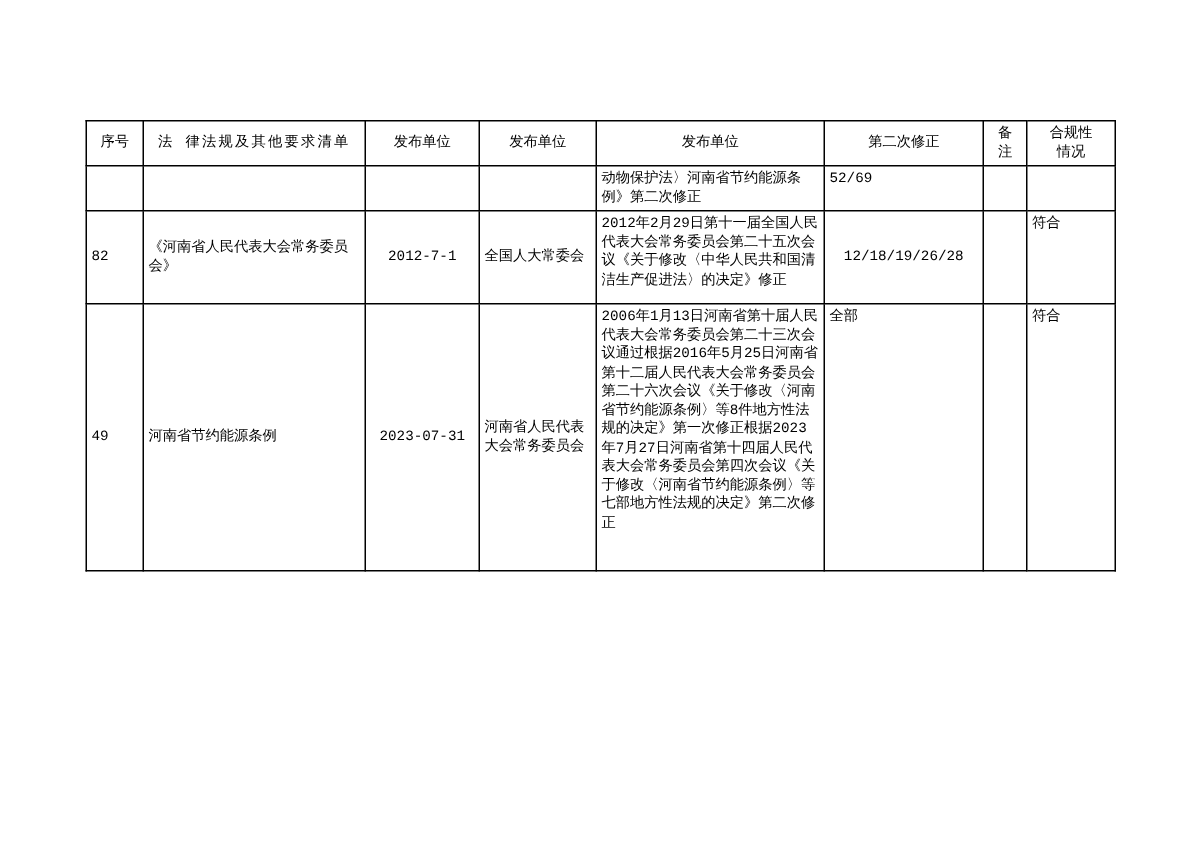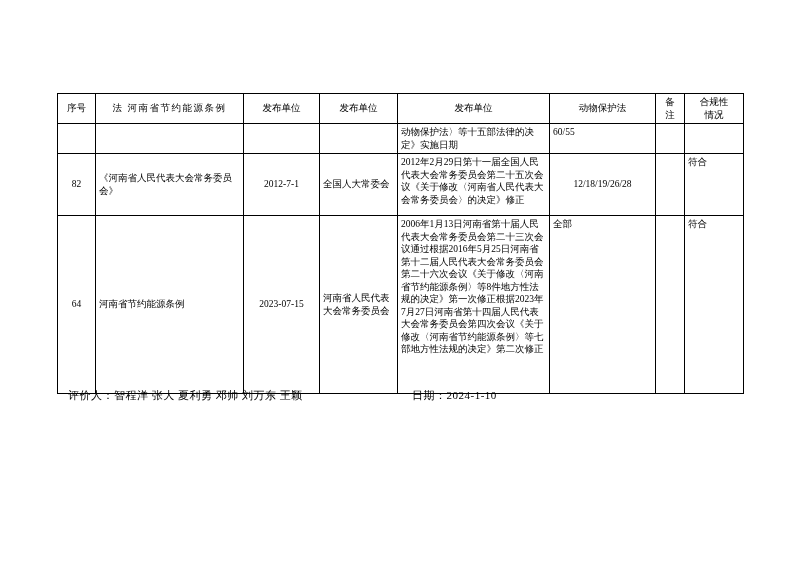--- a/index.html
+++ b/index.html
@@ -18,44 +18,45 @@
   .page {
     position: absolute;
     left: 0;
     top: 0;
     width: 800px;
     height: 565px;
   }
   table.reg-table {
     position: absolute;
     left: 57px;
-    top: 93px;
+    top: 80px;
     width: 686px;
     border-collapse: collapse;
     table-layout: fixed;
+    font-family: Liberation Mono, monospace;
   }
   table.reg-table td, table.reg-table th {
     border: 1px solid #000000;
     padding: 2px 3px;
     font-size: 9.5px;
     line-height: 1.32;
     vertical-align: top;
     font-weight: normal;
     word-wrap: break-word;
   }
   thead td {
     text-align: center;
     vertical-align: middle !important;
     font-size: 10px;
     padding: 4px 2px;
   }
   .hdr-seq { letter-spacing: 0px; }
   .hdr-wide { letter-spacing: 1.5px; }
   .two-line { line-height: 1.25; }
-  .c-seq { text-align: center; vertical-align: middle !important; }
+  .c-seq { text-align: left; vertical-align: middle !important; }
   .c-name { text-align: left; vertical-align: middle !important; line-height: 1.45; }
   .c-name-center { text-align: left; vertical-align: middle !important; }
   .c-date { text-align: center; vertical-align: middle !important; }
   .c-unit { text-align: left; vertical-align: middle !important; line-height: 1.45; }
   .c-doc { text-align: left; vertical-align: top; line-height: 1.42; }
   .c-clause { text-align: center; vertical-align: middle !important; }
   .c-clause-top { text-align: left; vertical-align: top; }
   .c-remark { text-align: center; }
   .c-comp { text-align: left; vertical-align: top; }
   .footer-line {
@@ -96,69 +97,63 @@
       <col style="width:76px">
       <col style="width:78px">
       <col style="width:152px">
       <col style="width:106px">
       <col style="width:29px">
       <col style="width:59px">
     </colgroup>
     <thead>
       <tr>
         <td class="hdr-seq">序号</td>
-        <td class="hdr-wide">法 河南省节约能源条例</td>
+        <td class="hdr-wide">法 律法规及其他要求清单</td>
         <td>发布单位</td>
         <td>发布单位</td>
         <td>发布单位</td>
-        <td>动物保护法</td>
+        <td>第二次修正</td>
         <td class="two-line">
           <div>备</div>
           <div>注</div>
         </td>
         <td class="two-line">
           <div>合规性</div>
           <div>情况</div>
         </td>
       </tr>
     </thead>
     <tbody>
       <tr style="height:26px">
         <td class="c-seq"></td>
         <td class="c-name"></td>
         <td class="c-date"></td>
         <td class="c-unit"></td>
-        <td class="c-doc">动物保护法〉等十五部法律的决定》实施日期</td>
-        <td class="c-clause-top">60/55</td>
+        <td class="c-doc">动物保护法〉河南省节约能源条例》第二次修正</td>
+        <td class="c-clause-top">52/69</td>
         <td class="c-remark"></td>
         <td class="c-comp"></td>
       </tr>
       <tr style="height:62px">
         <td class="c-seq">82</td>
         <td class="c-name">《河南省人民代表大会常务委员会》</td>
         <td class="c-date">2012-7-1</td>
         <td class="c-unit">全国人大常委会</td>
-        <td class="c-doc">2012年2月29日第十一届全国人民代表大会常务委员会第二十五次会议《关于修改〈河南省人民代表大会常务委员会〉的决定》修正</td>
+        <td class="c-doc">2012年2月29日第十一届全国人民代表大会常务委员会第二十五次会议《关于修改〈中华人民共和国清洁生产促进法〉的决定》修正</td>
         <td class="c-clause">12/18/19/26/28</td>
         <td class="c-remark"></td>
         <td class="c-comp">符合</td>
       </tr>
       <tr style="height:178px">
-        <td class="c-seq">64</td>
+        <td class="c-seq">49</td>
         <td class="c-name-center">河南省节约能源条例</td>
-        <td class="c-date">2023-07-15</td>
+        <td class="c-date">2023-07-31</td>
         <td class="c-unit" style="vertical-align:top">河南省人民代表大会常务委员会</td>
         <td class="c-doc">2006年1月13日河南省第十届人民代表大会常务委员会第二十三次会议通过根据2016年5月25日河南省第十二届人民代表大会常务委员会第二十六次会议《关于修改〈河南省节约能源条例〉等8件地方性法规的决定》第一次修正根据2023年7月27日河南省第十四届人民代表大会常务委员会第四次会议《关于修改〈河南省节约能源条例〉等七部地方性法规的决定》第二次修正</td>
         <td class="c-clause-top">全部</td>
         <td class="c-remark"></td>
         <td class="c-comp">符合</td>
       </tr>
     </tbody>
   </table>
 
-  <div class="footer-line">
-    <div class="footer-inner">
-      <span class="evaluator">评价人：智程洋 张大 夏利勇 邓帅 刘万东 王颖</span>
-      <span class="date-label">日期：2024-1-10</span>
-    </div>
-  </div>
 
 </div>
 
 </body></html>

